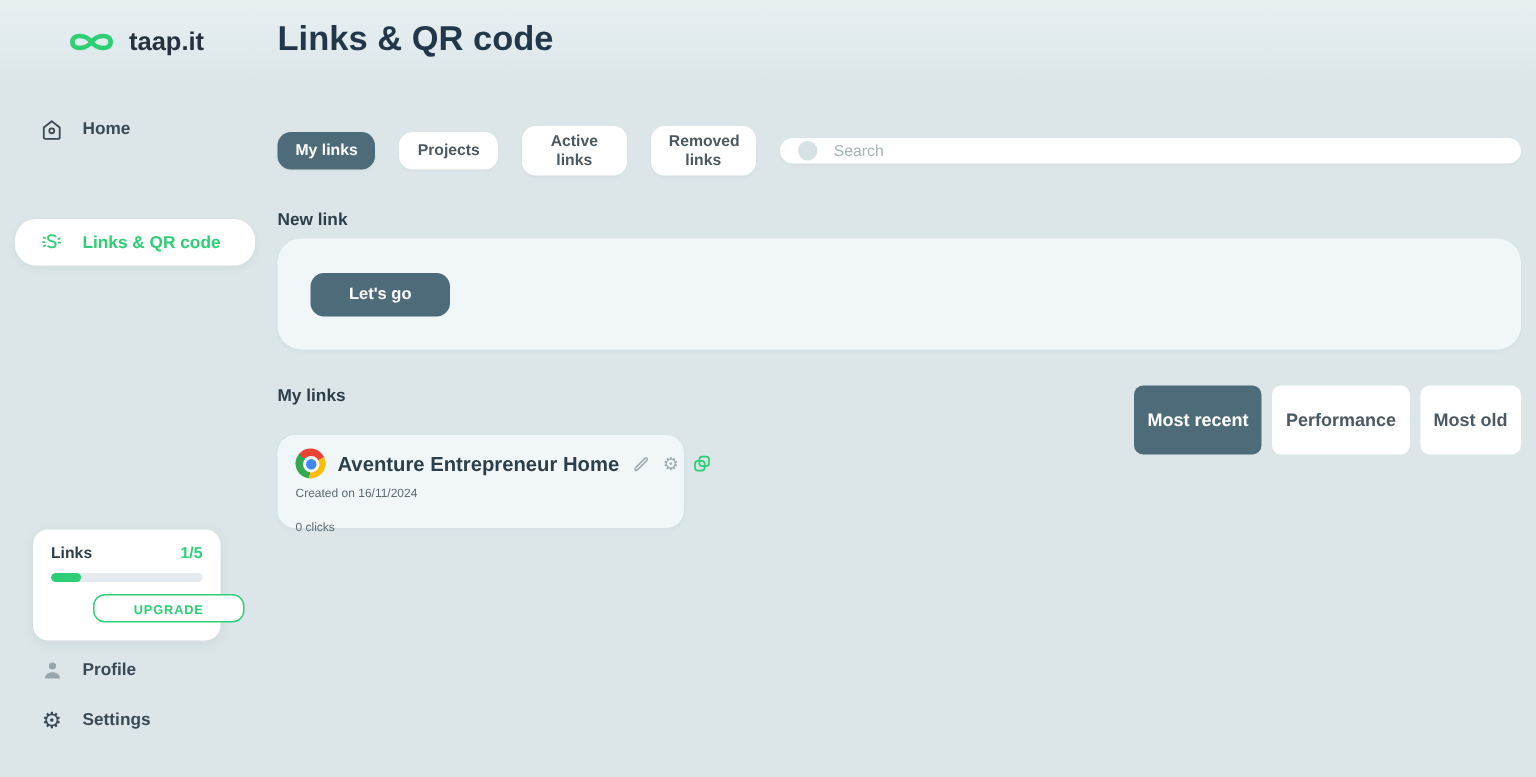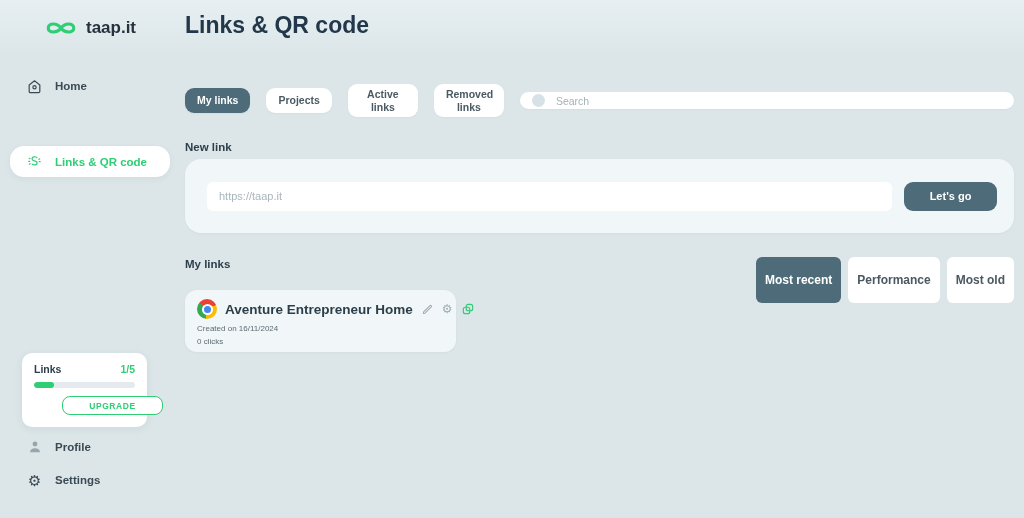--- a/index.html
+++ b/index.html
@@ -146,21 +146,20 @@
     <div class="tab wrap">Removed links</div>
     <div class="search-box">
       <span class="search-circle"></span>
       <input type="text" placeholder="Search" style="">
     </div>
   </div>
 
   <div class="section-label" style="top:141px;">New link</div>
 
   <div class="newlink-card">
-    <input type="text" class="url-input" placeholder="https://taap.it" style="">
     <button class="go-btn">Let's go</button>
   </div>
 
   <div class="section-label" style="top:258px;">My links</div>
 
   <div class="sort-row">
     <div class="sort-pill active">Most recent</div>
     <div class="sort-pill">Performance</div>
     <div class="sort-pill">Most old</div>
   </div>
@@ -178,16 +177,16 @@
           <span class="gear-small">⚙</span>
         </span>
       <span class="mini-icon">
         <svg viewBox="0 0 24 24" width="14" height="14" fill="none" stroke="#2dce74" stroke-width="2" stroke-linejoin="round">
           <rect x="4" y="9" width="11" height="11" rx="3.5"></rect>
           <rect x="9" y="4" width="11" height="11" rx="3.5"></rect>
         </svg>
       </span>
     </div>
     <div class="link-meta">Created on 16/11/2024</div>
-    <div class="link-meta" style="margin-top:1px;">0 clicks</div>
+    <div class="link-meta" style="margin-top:11px;">0 clicks</div>
   </div>
 
 </div>
 
 </body></html>

